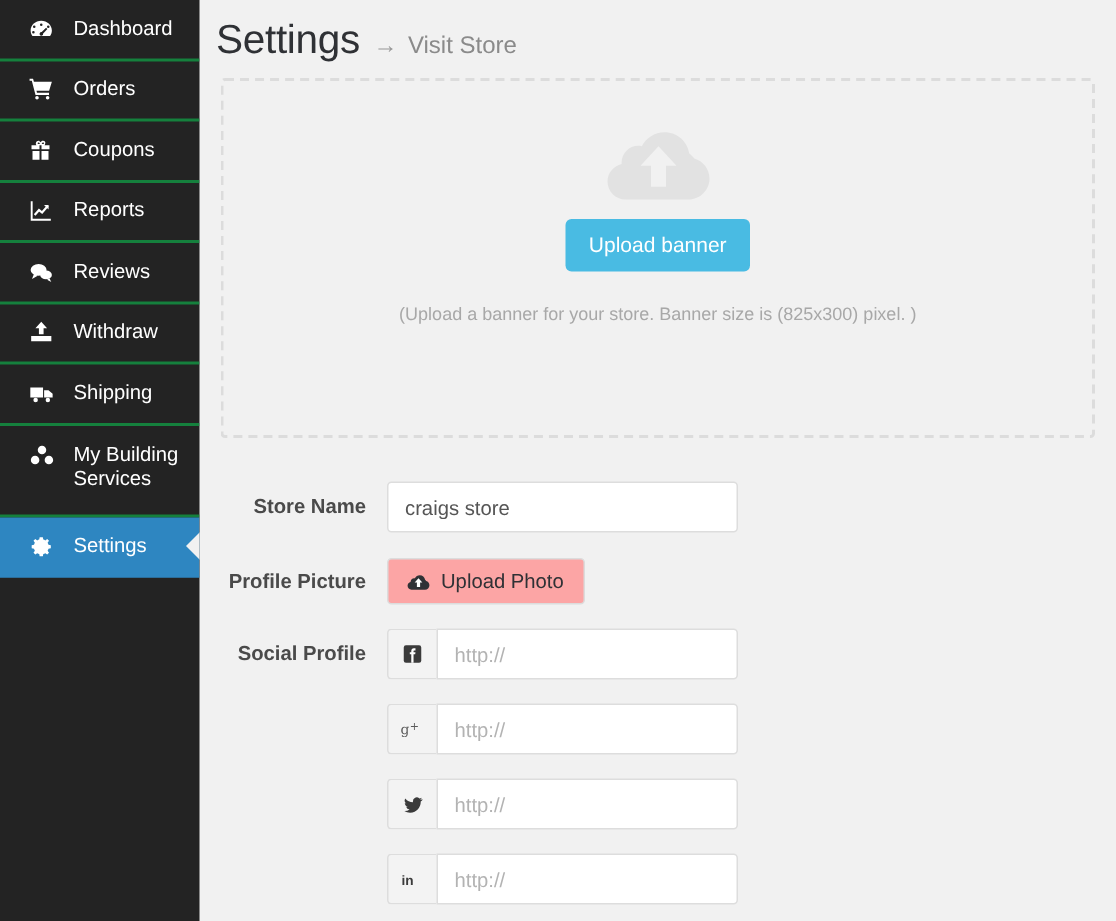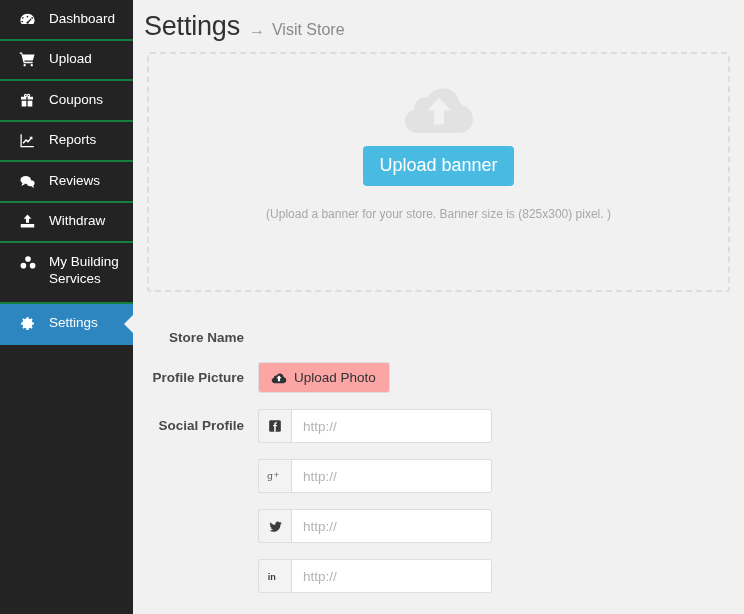--- a/index.html
+++ b/index.html
@@ -124,21 +124,21 @@
   .cloud-icon {
     color: #e0e0e0;
     line-height: 0;
     margin-bottom: 9px;
   }
   .btn-upload-banner {
     background: #49bbe3;
     color: #ffffff;
     border: none;
     border-radius: 4px;
-    font-size: 18px;
+    font-size: 14px;
     font-family: "Liberation Sans", sans-serif;
     padding: 9px 16px 10px 16px;
     cursor: pointer;
     font-weight: normal;
   }
   .banner-hint {
     margin-top: 21px;
     color: #a8a8a8;
     font-size: 12px;
   }
@@ -240,21 +240,21 @@
       </span>
       <span class="nav-label">Dashboard</span>
     </div>
 
     <div class="nav-item">
       <span class="nav-icon">
         <svg width="17" height="17" viewBox="0 0 24 24" fill="#fff">
             <path d="M1 2h3.3l.8 3H22l-2.6 8.5H7.5l.5 1.8h11.3v2H6.6L3.1 4H1V2zm7 16.3a1.7 1.7 0 1 1 0 3.4 1.7 1.7 0 0 1 0-3.4zm10 0a1.7 1.7 0 1 1 0 3.4 1.7 1.7 0 0 1 0-3.4z"></path>
           </svg>
       </span>
-      <span class="nav-label">Upload</span>
+      <span class="nav-label">Orders</span>
     </div>
 
     <div class="nav-item">
       <span class="nav-icon">
         <svg width="16" height="17" viewBox="0 0 24 24" fill="#fff">
             <path d="M10.2 2c-1.6 0-2.9 1.2-2.9 2.7 0 .7.3 1.3.7 1.8H3v4.1h8V6.5h2v4.1h8V6.5h-5c.4-.5.7-1.1.7-1.8C17.4 3.2 16.1 2 14.5 2c-1.1 0-1.9.6-2.5 1.5C11.4 2.6 10.6 2 10.2 2zm0 1.8c.4 0 1 .6 1.3 1.5h-1.3c-.6 0-1.1-.3-1.1-.8s.5-.7 1.1-.7zm4.3 0c.6 0 1.1.3 1.1.7s-.5.8-1.1.8h-1.3c.3-.9.9-1.5 1.3-1.5zM4 12.2V21h7v-8.8H4zm9 0V21h7v-8.8h-7z"></path>
           </svg>
       </span>
       <span class="nav-label">Coupons</span>
     </div>
@@ -285,20 +285,30 @@
     <div class="nav-item">
       <span class="nav-icon">
         <svg width="17" height="17" viewBox="0 0 24 24" fill="#fff">
             <path d="M12 2L6.5 8.2h3.3v5.6h4.4V8.2h3.3z"></path>
             <path d="M2.5 15.5h19v5h-19z"></path>
           </svg>
       </span>
       <span class="nav-label">Withdraw</span>
     </div>
 
+    <div class="nav-item">
+      <span class="nav-icon">
+        <svg width="18" height="17" viewBox="0 0 24 24" fill="#fff">
+            <path d="M1 6h12v9.5H1V6zm13 2.6h4.1L22 12v3.5h-8V8.6z"></path>
+            <circle cx="6" cy="17.8" r="2.1"></circle>
+            <circle cx="17.5" cy="17.8" r="2.1"></circle>
+          </svg>
+      </span>
+      <span class="nav-label">Shipping</span>
+    </div>
 
 
     <div class="nav-item tall">
       <span class="nav-icon">
         <svg width="18" height="17" viewBox="0 0 24 24" fill="#fff">
             <circle cx="12" cy="7" r="4"></circle>
             <circle cx="5.5" cy="16.5" r="4"></circle>
             <circle cx="18.5" cy="16.5" r="4"></circle>
           </svg>
       </span>
@@ -333,20 +343,23 @@
         </svg>
       </span>
       <button class="btn-upload-banner">Upload banner</button>
       <div class="banner-hint">(Upload a banner for your store. Banner size is (825x300) pixel. )</div>
     </div>
 
     <div class="form">
 
       <div class="form-row">
         <div class="form-label">Store Name</div>
+        <div class="form-control-wrap">
+          <input class="text-input" type="text" value="craigs store" style="">
+        </div>
       </div>
 
       <div class="form-row">
         <div class="form-label">Profile Picture</div>
         <div class="form-control-wrap" style="padding-top:1px;">
           <button class="btn-upload-photo">
             <span class="photo-cloud">
               <svg width="16" height="12" viewBox="0 0 72 56" fill="#2f3135">
                 <path d="M56.5 21.3C55.3 13.3 48.4 7.2 40 7.2c-6.6 0-12.3 3.8-15.1 9.3-.8-.2-1.6-.3-2.4-.3-6.1 0-11.1 5-11.1 11.2 0 .3 0 .6.1.9C5.9 29.7 2 34.4 2 40c0 6.6 5.4 12 12 12h42c7.7 0 14-6.3 14-14 0-6.4-4.3-11.8-10.2-13.4-1-1.4-2.1-2.4-3.3-3.3z"></path>
                 <path d="M36 16.5l-12 13h7v14h10v-14h7z" fill="#ffffff"></path>

